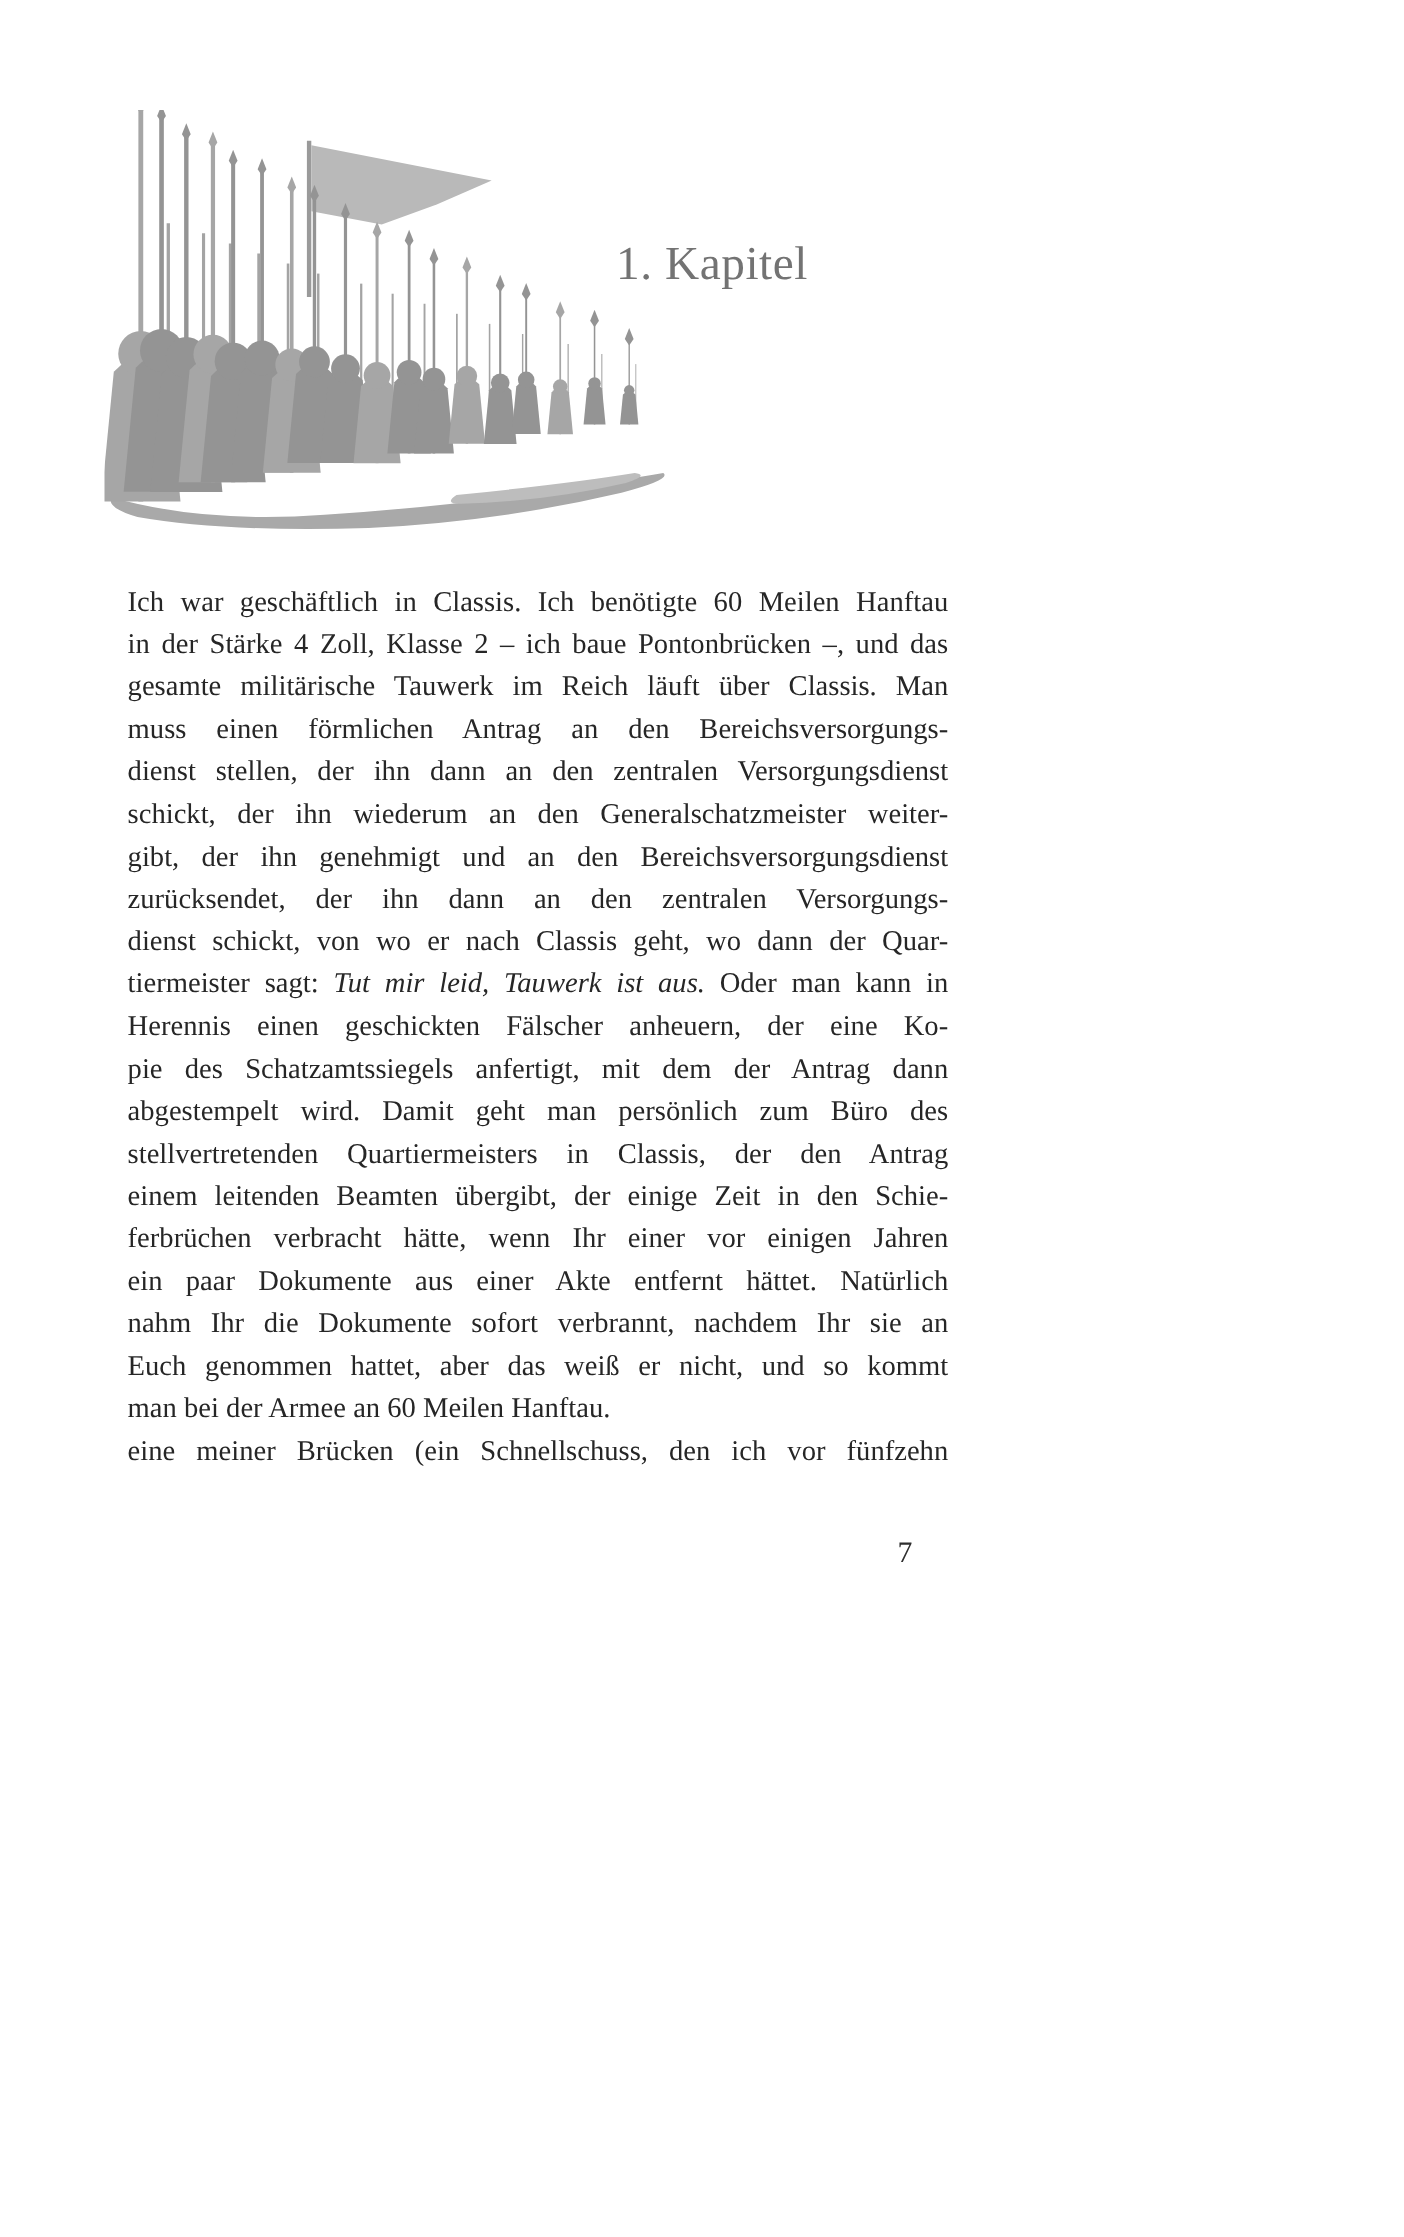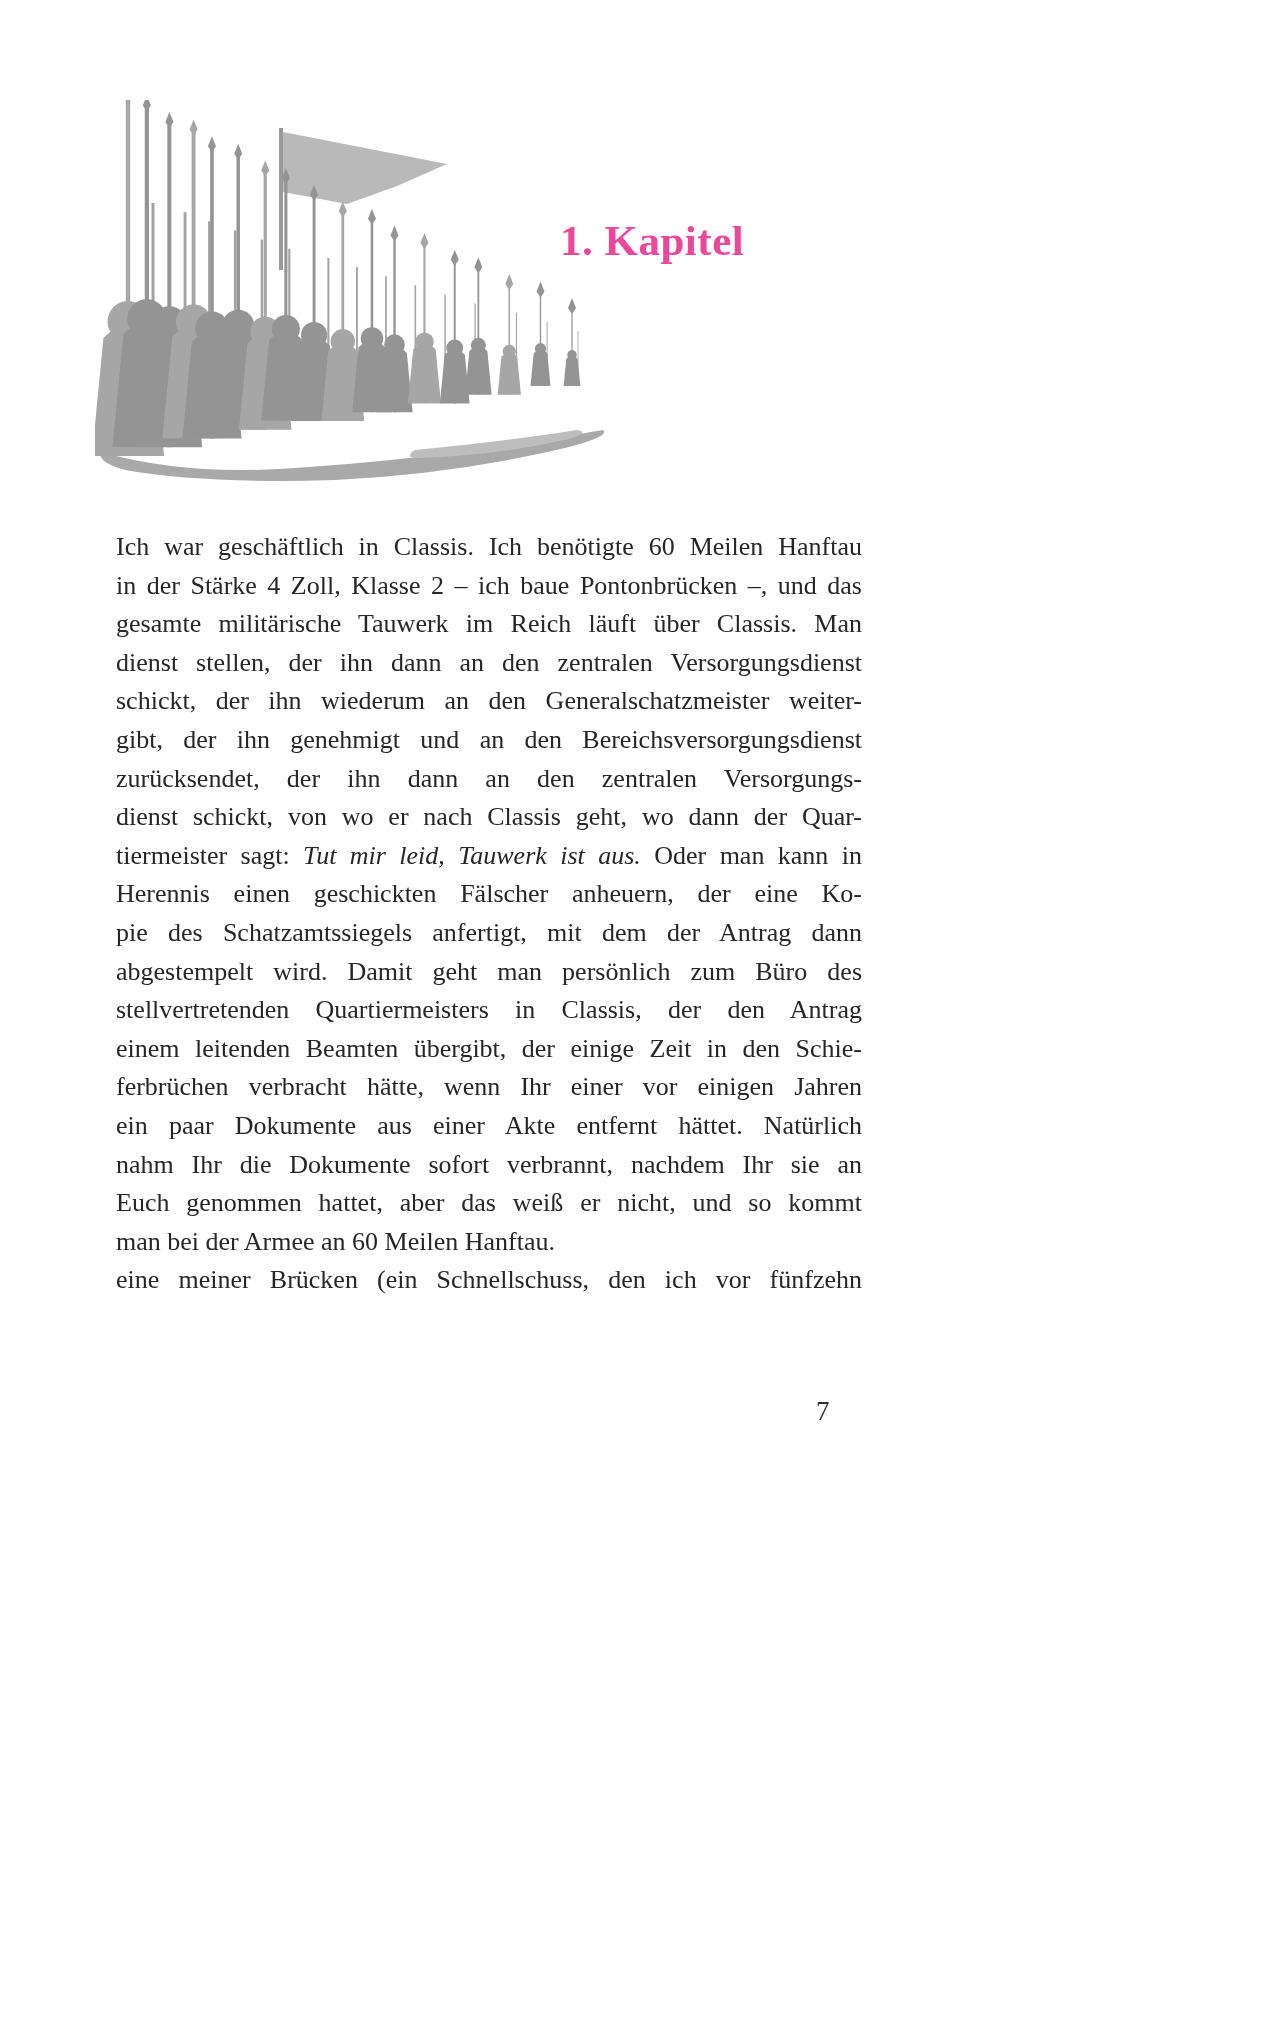--- a/index.html
+++ b/index.html
@@ -9,21 +9,21 @@
     background:#ffffff;
     font-family:"Liberation Serif", serif;
     color:#262626;
     overflow:hidden;
   }
   .illustration{
     position:absolute;left:95px;top:100px;
   }
   .chapter-title{
     position:absolute;left:560px;top:216px;
-    font-size:43px;letter-spacing:0.5px;color:#ec4899;font-weight:bold;
+    font-size:43px;letter-spacing:0.5px;color:#737373;
   }
   .body-text{
     position:absolute;left:116px;top:528px;width:746px;
     font-size:26px;line-height:38.6px;
     text-rendering:optimizeLegibility;
   }
   .para{margin:0;}
   .line{
     text-align:justify;
     -moz-text-align-last:justify;
@@ -138,20 +138,21 @@
       <circle cx="477" cy="254.84" r="4.75" fill="#949494"></circle>
     </svg>
 
   <div class="chapter-title">1. Kapitel</div>
 
   <div class="body-text">
       <div class="para">
         <div class="line"><span>Ich war geschäftlich in Classis. Ich benötigte 60 Meilen Hanftau</span></div>
         <div class="line"><span>in der Stärke 4 Zoll, Klasse 2 – ich baue Pontonbrücken –, und das</span></div>
         <div class="line"><span>gesamte militärische Tauwerk im Reich läuft über Classis. Man</span></div>
+        <div class="line"><span>muss einen förmlichen Antrag an den Bereichsversorgungs-</span></div>
         <div class="line"><span>dienst stellen, der ihn dann an den zentralen Versorgungsdienst</span></div>
         <div class="line"><span>schickt, der ihn wiederum an den Generalschatzmeister weiter-</span></div>
         <div class="line"><span>gibt, der ihn genehmigt und an den Bereichsversorgungsdienst</span></div>
         <div class="line"><span>zurücksendet, der ihn dann an den zentralen Versorgungs-</span></div>
         <div class="line"><span>dienst schickt, von wo er nach Classis geht, wo dann der Quar-</span></div>
         <div class="line"><span>tiermeister sagt: </span><span class="it">Tut mir leid, Tauwerk ist aus.</span><span> Oder man kann in</span></div>
         <div class="line"><span>Herennis einen geschickten Fälscher anheuern, der eine Ko-</span></div>
         <div class="line"><span>pie des Schatzamtssiegels anfertigt, mit dem der Antrag dann</span></div>
         <div class="line"><span>abgestempelt wird. Damit geht man persönlich zum Büro des</span></div>
         <div class="line"><span>stellvertretenden Quartiermeisters in Classis, der den Antrag</span></div>

